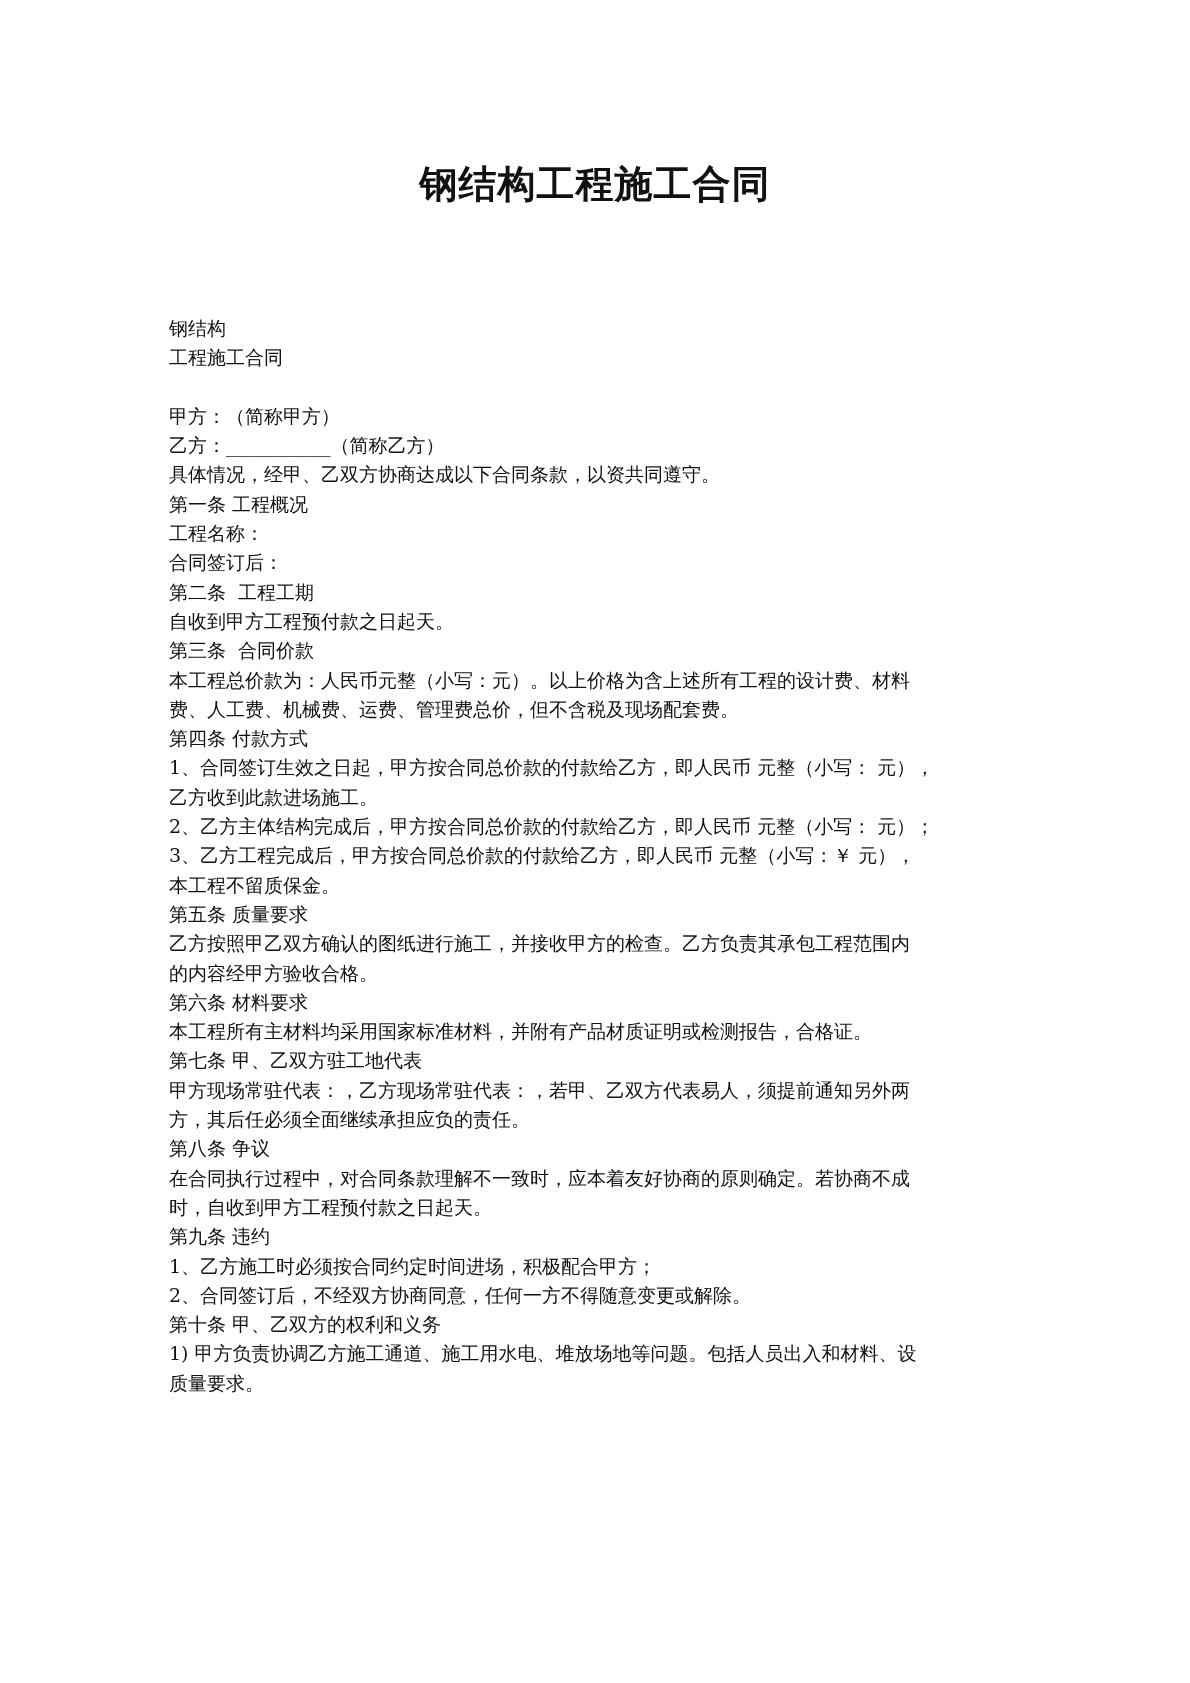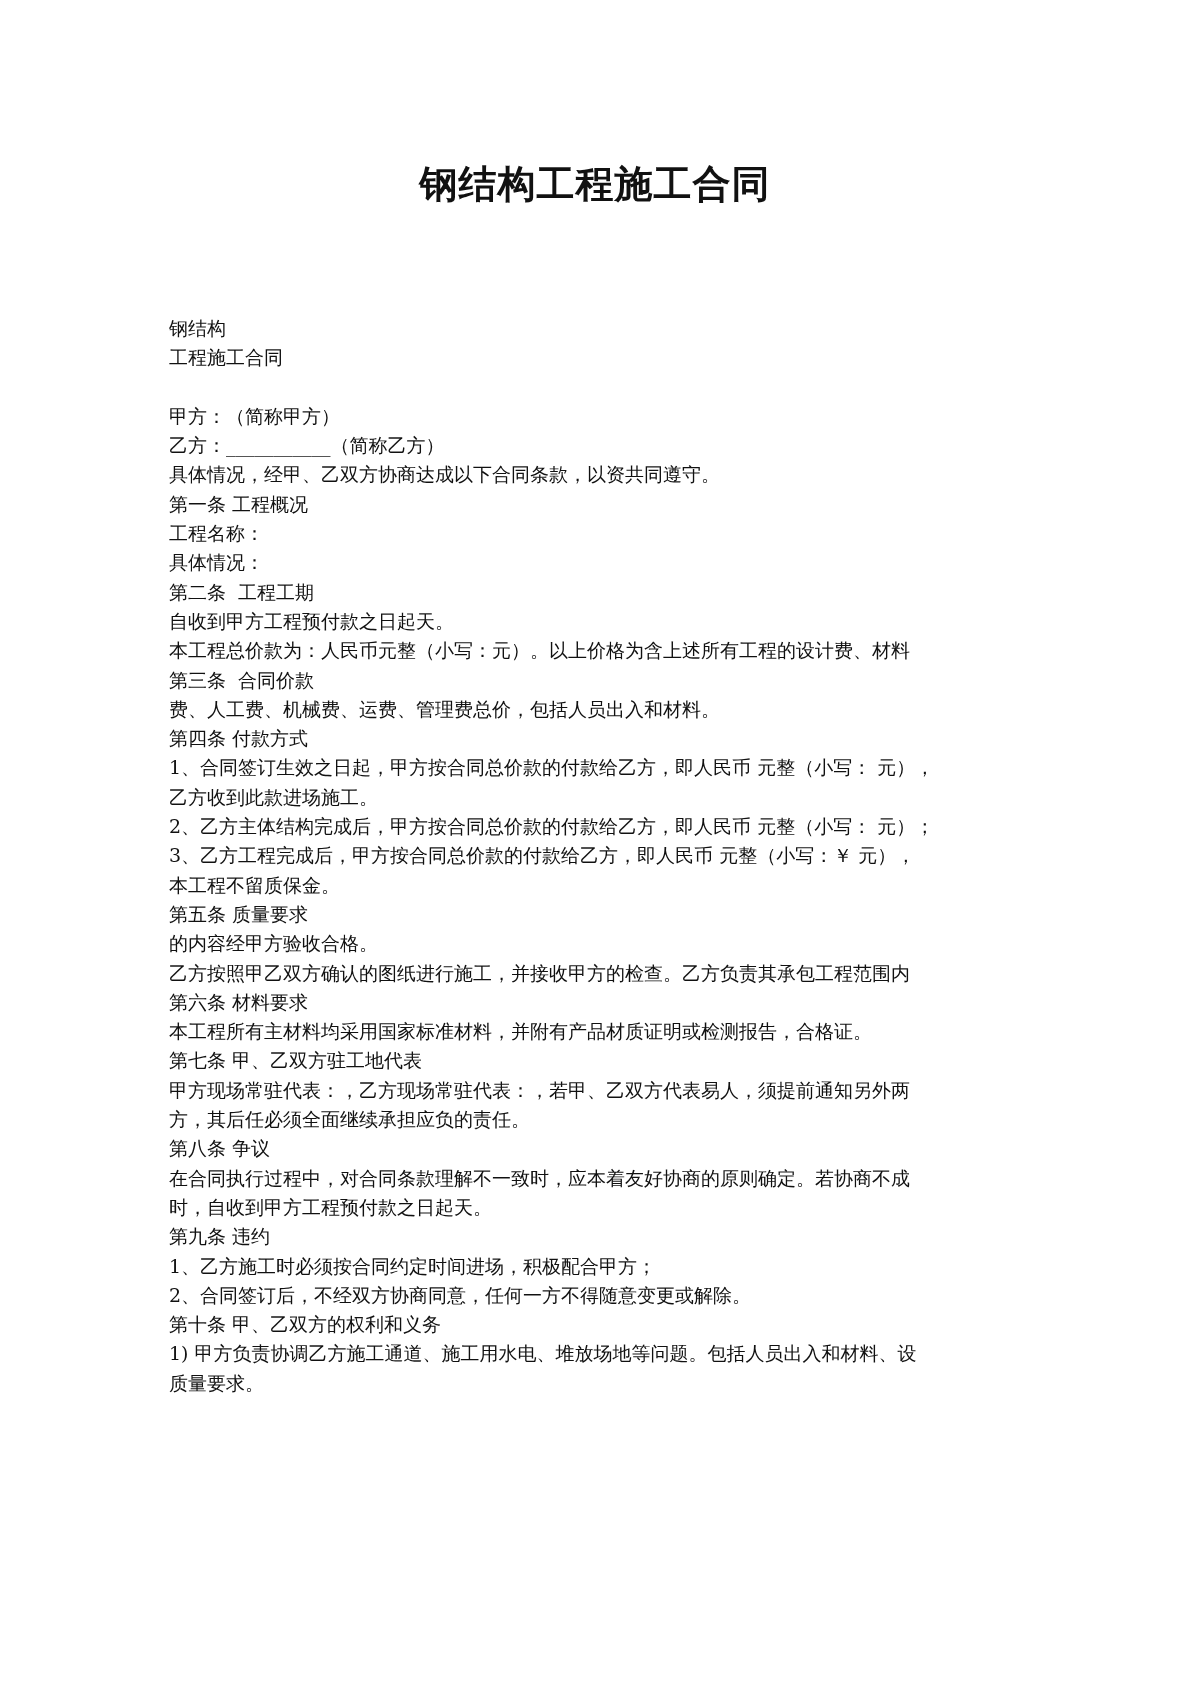--- a/index.html
+++ b/index.html
@@ -19,35 +19,35 @@
   <div class="title">钢结构工程施工合同</div>
   <div class="body" id="doc-body">
       <div class="line">钢结构</div>
       <div class="line">工程施工合同</div>
       <div class="line blank"></div>
       <div class="line">甲方：（简称甲方）</div>
       <div class="line">乙方：___________（简称乙方）</div>
       <div class="line">具体情况，经甲、乙双方协商达成以下合同条款，以资共同遵守。</div>
       <div class="line">第一条 工程概况</div>
       <div class="line">工程名称：</div>
-      <div class="line">具体情况：</div>
+      <div class="line">合同签订后：</div>
       <div class="line">第二条  工程工期</div>
       <div class="line">自收到甲方工程预付款之日起天。</div>
+      <div class="line">第三条  合同价款</div>
       <div class="line">本工程总价款为：人民币元整（小写：元）。以上价格为含上述所有工程的设计费、材料</div>
-      <div class="line">第三条  合同价款</div>
-      <div class="line">费、人工费、机械费、运费、管理费总价，包括人员出入和材料。</div>
+      <div class="line">费、人工费、机械费、运费、管理费总价，但不含税及现场配套费。</div>
       <div class="line">第四条 付款方式</div>
       <div class="line">1、合同签订生效之日起，甲方按合同总价款的付款给乙方，即人民币 元整（小写： 元），</div>
       <div class="line">乙方收到此款进场施工。</div>
       <div class="line">2、乙方主体结构完成后，甲方按合同总价款的付款给乙方，即人民币 元整（小写： 元）；</div>
       <div class="line">3、乙方工程完成后，甲方按合同总价款的付款给乙方，即人民币 元整（小写：￥ 元），</div>
       <div class="line">本工程不留质保金。</div>
       <div class="line">第五条 质量要求</div>
+      <div class="line">乙方按照甲乙双方确认的图纸进行施工，并接收甲方的检查。乙方负责其承包工程范围内</div>
       <div class="line">的内容经甲方验收合格。</div>
-      <div class="line">乙方按照甲乙双方确认的图纸进行施工，并接收甲方的检查。乙方负责其承包工程范围内</div>
       <div class="line">第六条 材料要求</div>
       <div class="line">本工程所有主材料均采用国家标准材料，并附有产品材质证明或检测报告，合格证。</div>
       <div class="line">第七条 甲、乙双方驻工地代表</div>
       <div class="line">甲方现场常驻代表：，乙方现场常驻代表：，若甲、乙双方代表易人，须提前通知另外两</div>
       <div class="line">方，其后任必须全面继续承担应负的责任。</div>
       <div class="line">第八条 争议</div>
       <div class="line">在合同执行过程中，对合同条款理解不一致时，应本着友好协商的原则确定。若协商不成</div>
       <div class="line">时，自收到甲方工程预付款之日起天。</div>
       <div class="line">第九条 违约</div>
       <div class="line">1、乙方施工时必须按合同约定时间进场，积极配合甲方；</div>

